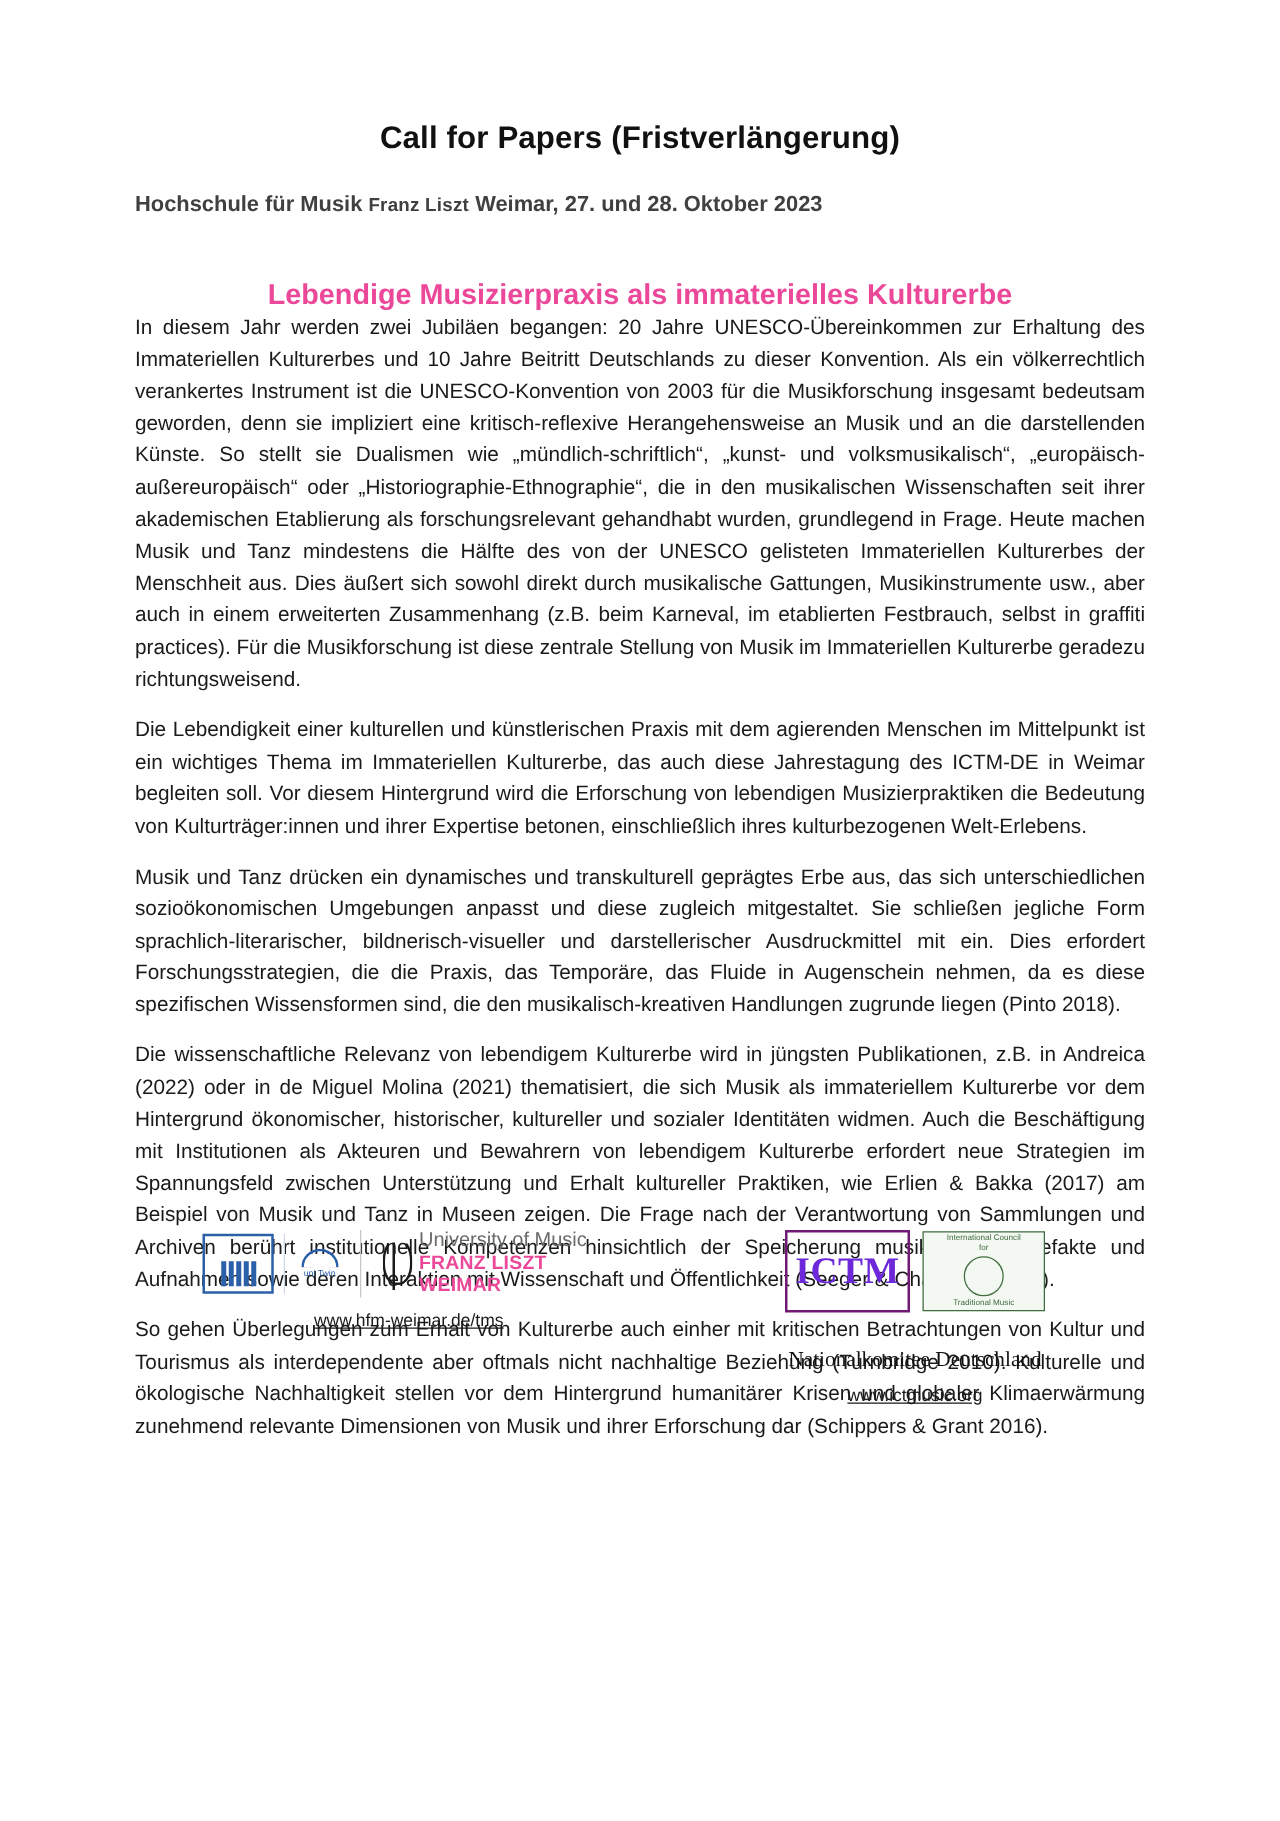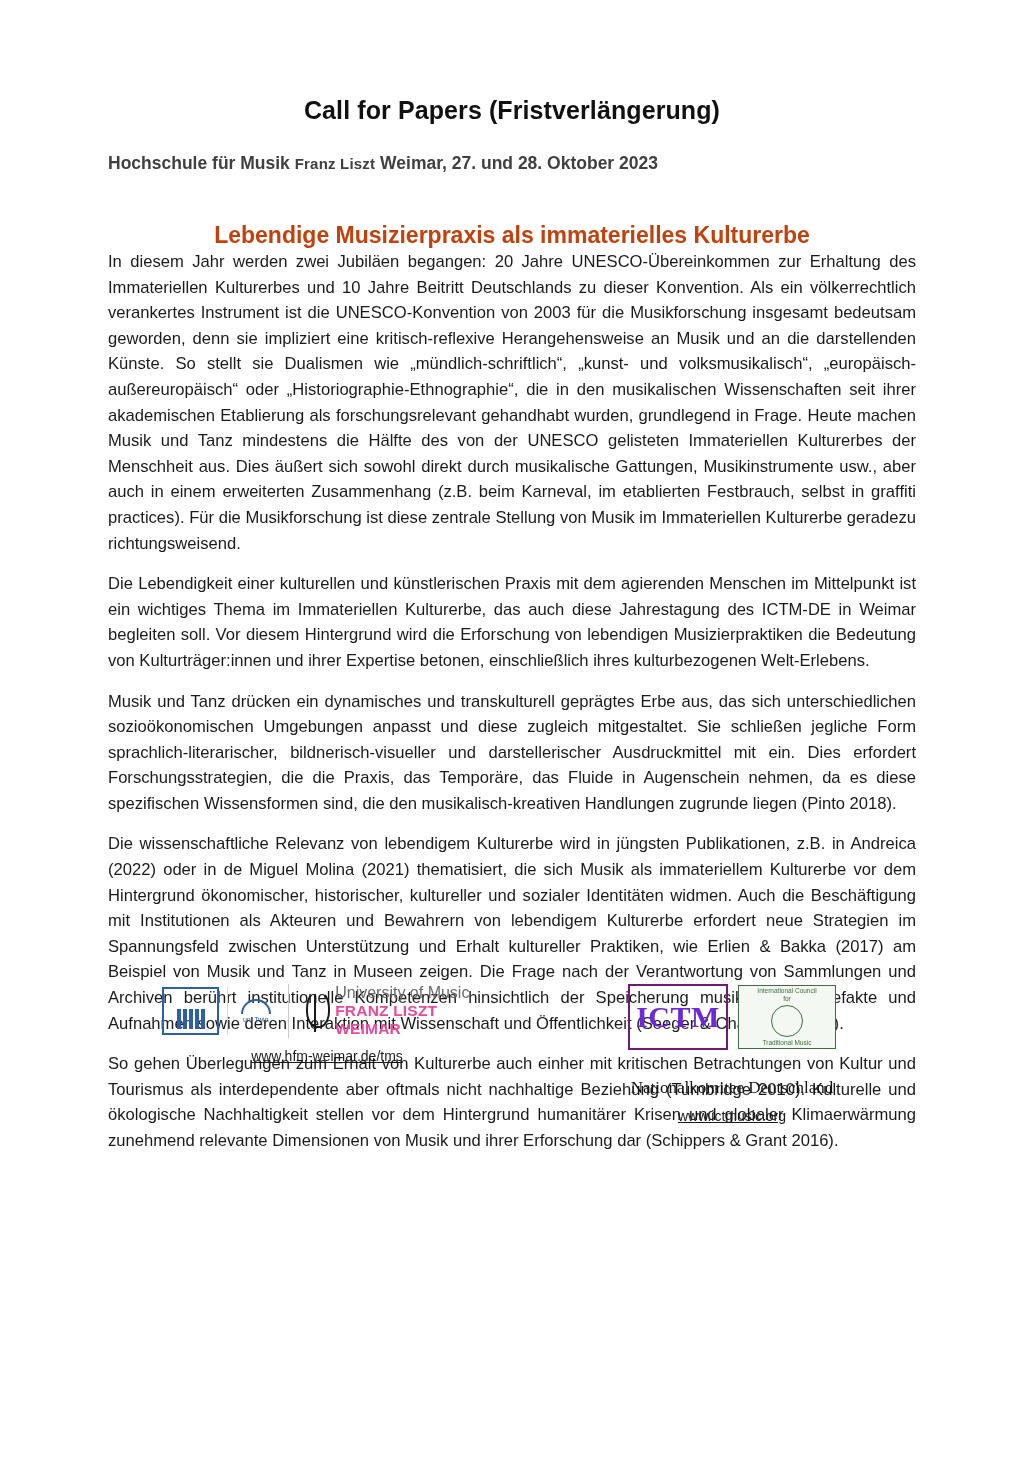--- a/index.html
+++ b/index.html
@@ -38,21 +38,21 @@
     color: #404040;
   }
   .subtitle .smallcaps {
     font-size: 15px;
     letter-spacing: 0.2px;
   }
   h2.theme {
     font-size: 23px;
     font-weight: bold;
     text-align: center;
-    color: #c2410c;
+    color: #ec4899;
     margin: 48px 0 0 0;
   }
   .body-text {
   }
   p.para {
     font-size: 16.6px;
     line-height: 25.6px;
     text-align: justify;
     margin: 0 0 15px 0;
     color: #1a1a1a;

